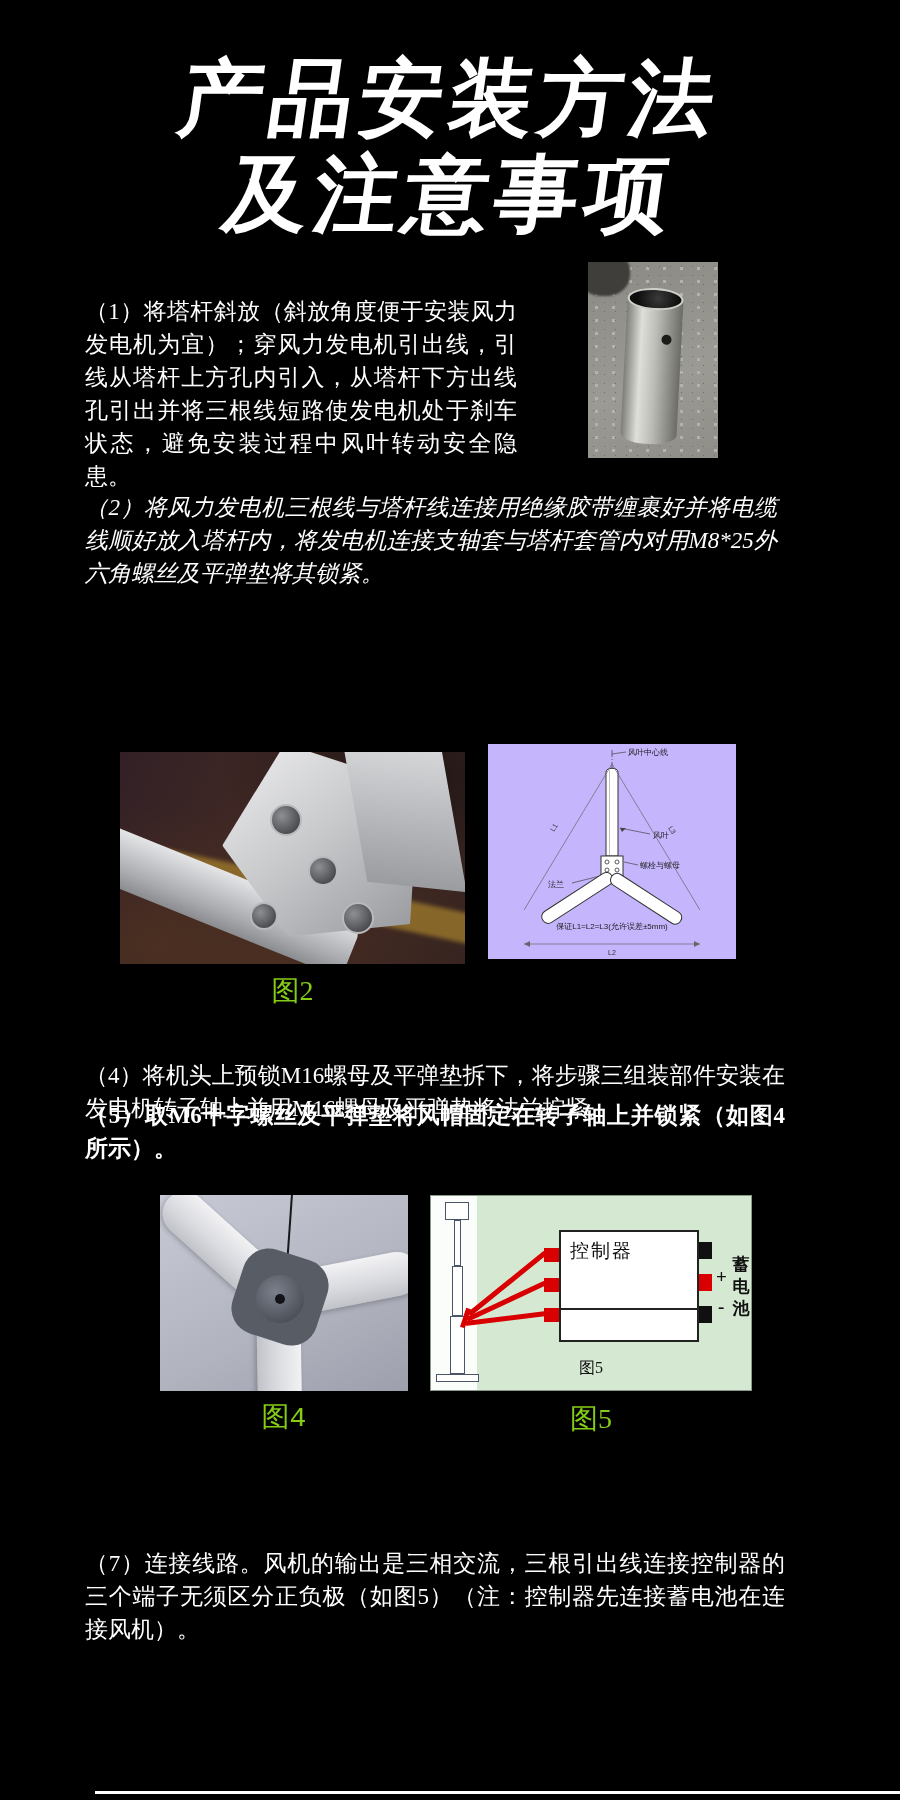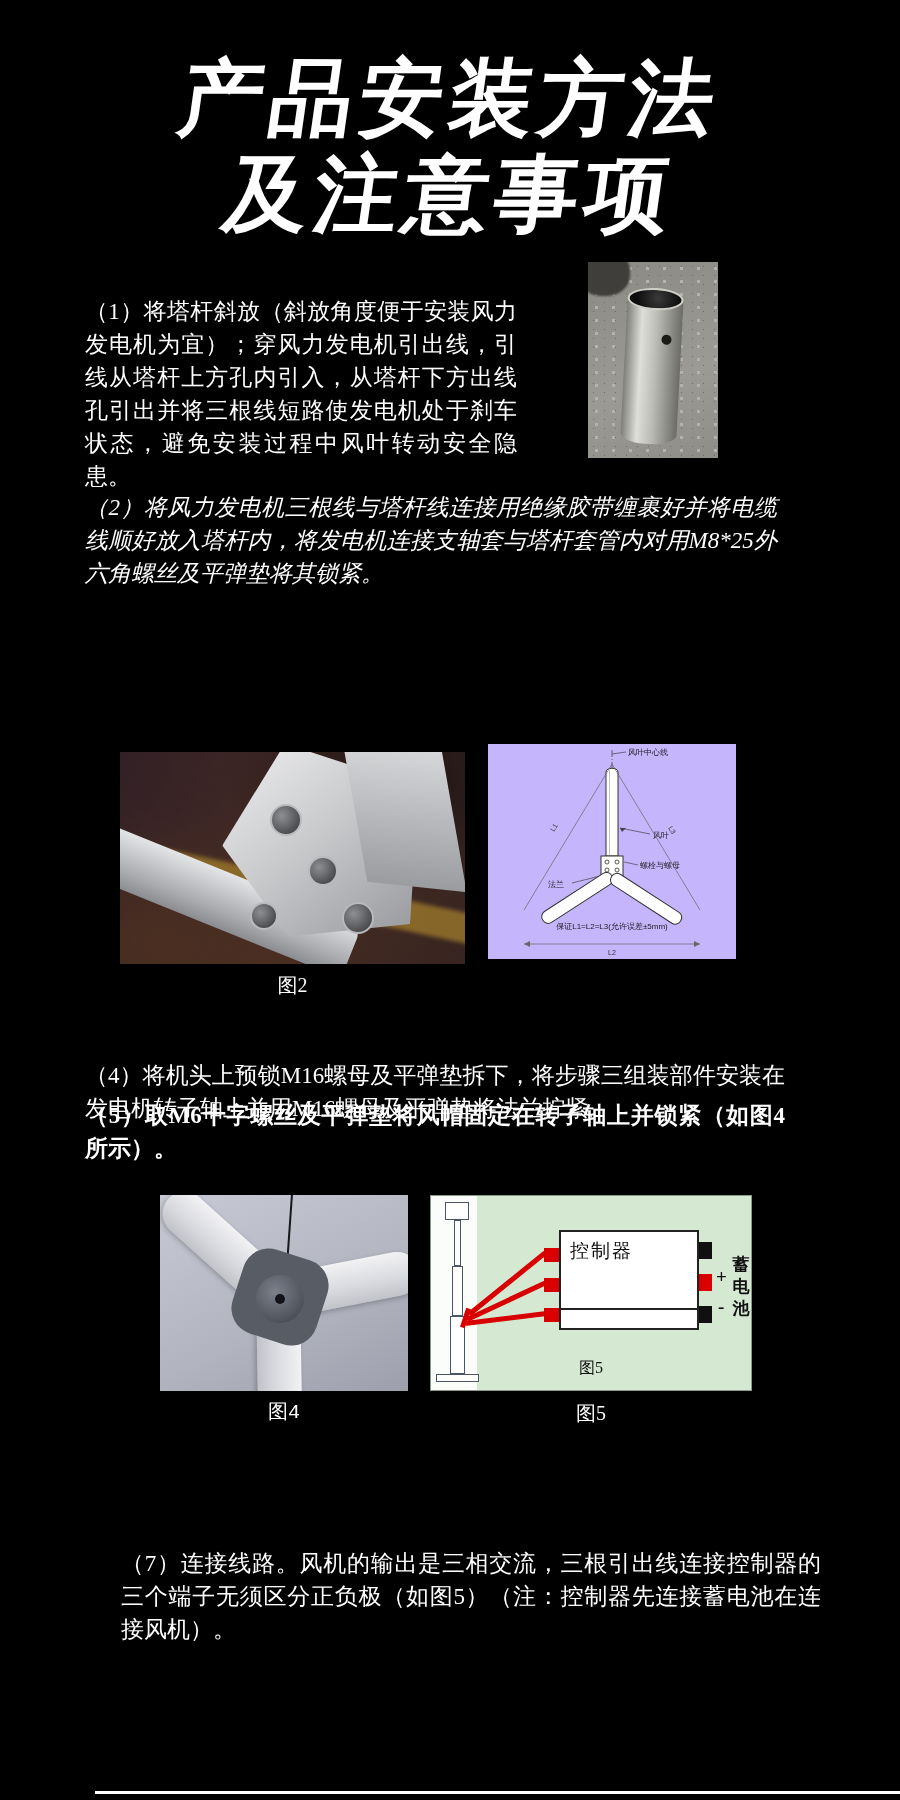--- a/index.html
+++ b/index.html
@@ -12,23 +12,23 @@
   .title-1{top:42px;}
   .title-2{top:138px;}
   
   .para{position:absolute;left:85px;color:#fff;font-size:23px;line-height:33px;text-align:justify;}
   #s1{top:272px;width:432px;}
   #s2{top:468px;width:692px;font-style:italic;}
   #s3{top:604px;width:696px;}
   #s4{top:1036px;width:700px;}
   #s5{top:1076px;width:700px;font-weight:bold;}
   #s6{top:1450px;width:724px;}
-  #s7{top:1524px;width:700px;margin-left:36px;}
-  
-  .caption{position:absolute;color:#ffffff;font-size:20px;text-align:center;}
+  #s7{top:1524px;width:700px;}
+  
+  .caption{position:absolute;color:#84cc16;font-size:28px;text-align:center;}
   .cap2{left:120px;top:972px;width:345px;}
   .cap3{left:488px;top:978px;width:248px;}
   .cap4{left:160px;top:1398px;width:248px;font-family:Liberation Mono, monospace;}
   .cap5{left:430px;top:1400px;width:322px;}
   
   .pole-photo{position:absolute;left:588px;top:262px;width:130px;height:196px;overflow:hidden;
     background-image:
       radial-gradient(circle,#b3b2ab 14%,transparent 16%),
       radial-gradient(circle,#6d6d67 11%,transparent 13%),
       linear-gradient(160deg,#8b8984,#9c9a94 60%,#8f8d88);
@@ -86,21 +86,21 @@
   .f5-ttop{left:14px;top:6px;width:24px;height:18px;}
   .f5-rod1{left:23px;top:24px;width:7px;height:46px;}
   .f5-rod2{left:21px;top:70px;width:11px;height:50px;}
   .f5-rod3{left:19px;top:120px;width:15px;height:58px;}
   .f5-base{left:5px;top:178px;width:43px;height:8px;}
   .f5-cable{position:absolute;height:5px;background:#d80000;border-radius:2px;transform-origin:left center;}
   .f5-c1{left:38px;top:116px;width:99px;transform:rotate(-39deg);}
   .f5-c2{left:36px;top:121px;width:87px;transform:rotate(-25deg);}
   .f5-c3{left:34px;top:125px;width:82px;transform:rotate(-7deg);}
   .f5-cstub{left:32px;top:112px;width:5px;height:20px;transform:rotate(18deg);background:#d80000;position:absolute;}
-  .f5-box{position:absolute;left:128px;top:34px;width:140px;height:100px;background:#fff;
+  .f5-box{position:absolute;left:128px;top:34px;width:140px;height:112px;background:#fff;
     border:2px solid #222;box-sizing:border-box;}
   .f5-box-label{position:absolute;left:9px;top:6px;font-size:19px;letter-spacing:2px;color:#111;}
   .f5-divider{position:absolute;left:0;top:76px;width:100%;border-top:2px solid #222;}
   .f5-term{position:absolute;width:15px;height:14px;}
   .f5-red{background:#d80000;} .f5-black{background:#101010;}
   .f5-lt1{left:113px;top:52px;} .f5-lt2{left:113px;top:82px;} .f5-lt3{left:113px;top:112px;}
   .f5-rt1{left:268px;top:46px;height:17px;width:13px;}
   .f5-rt2{left:268px;top:78px;height:17px;width:13px;}
   .f5-rt3{left:268px;top:110px;height:17px;width:13px;}
   .f5-plus{position:absolute;left:285px;top:70px;font-size:19px;font-weight:bold;}

